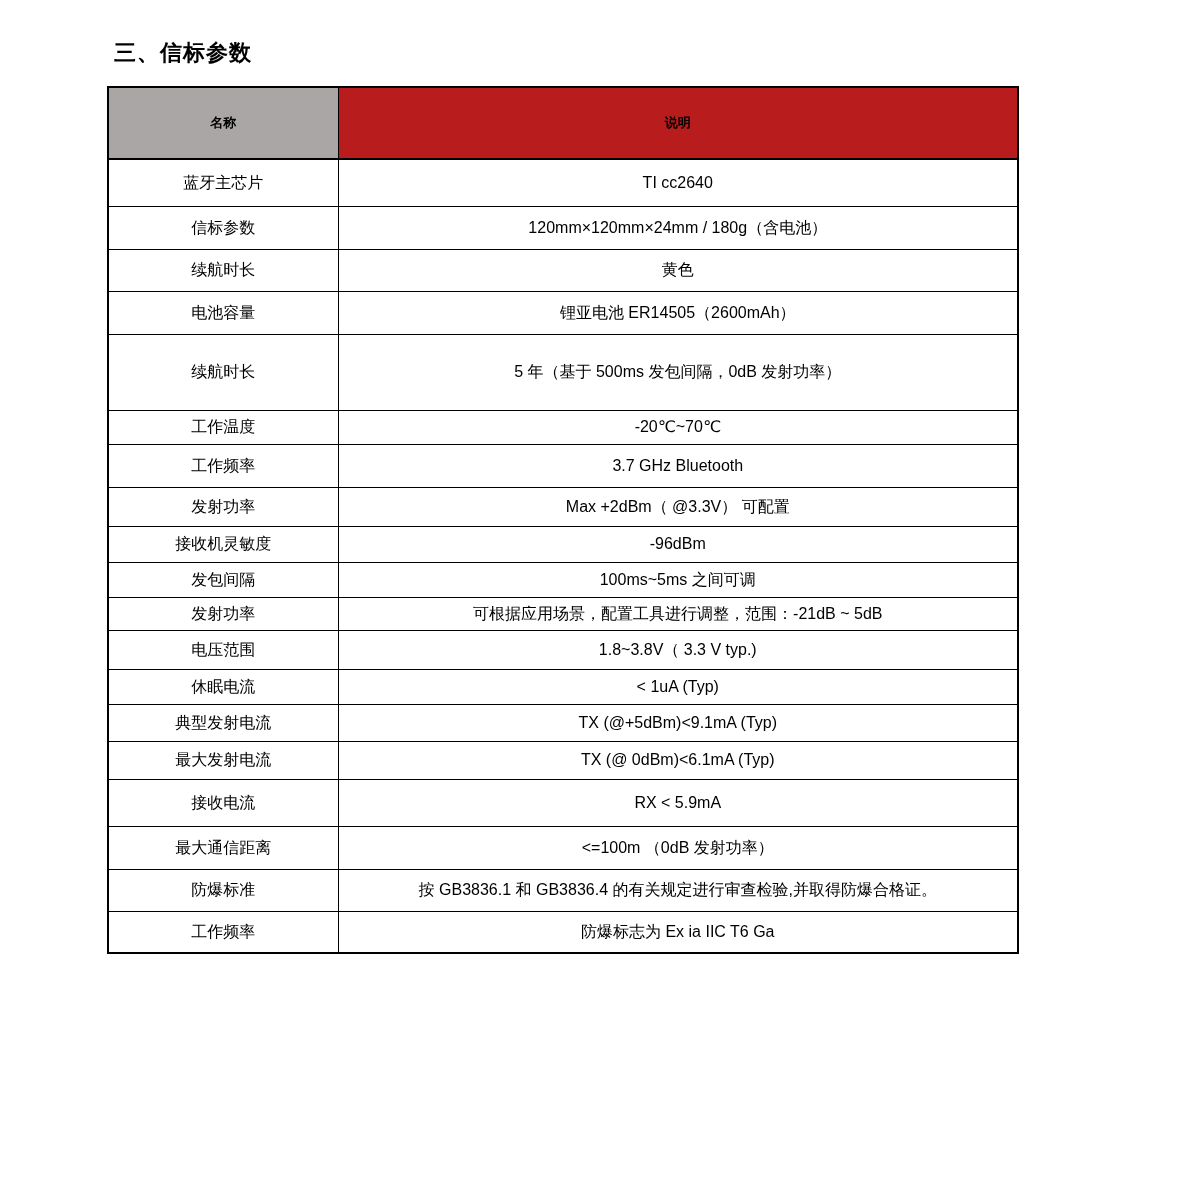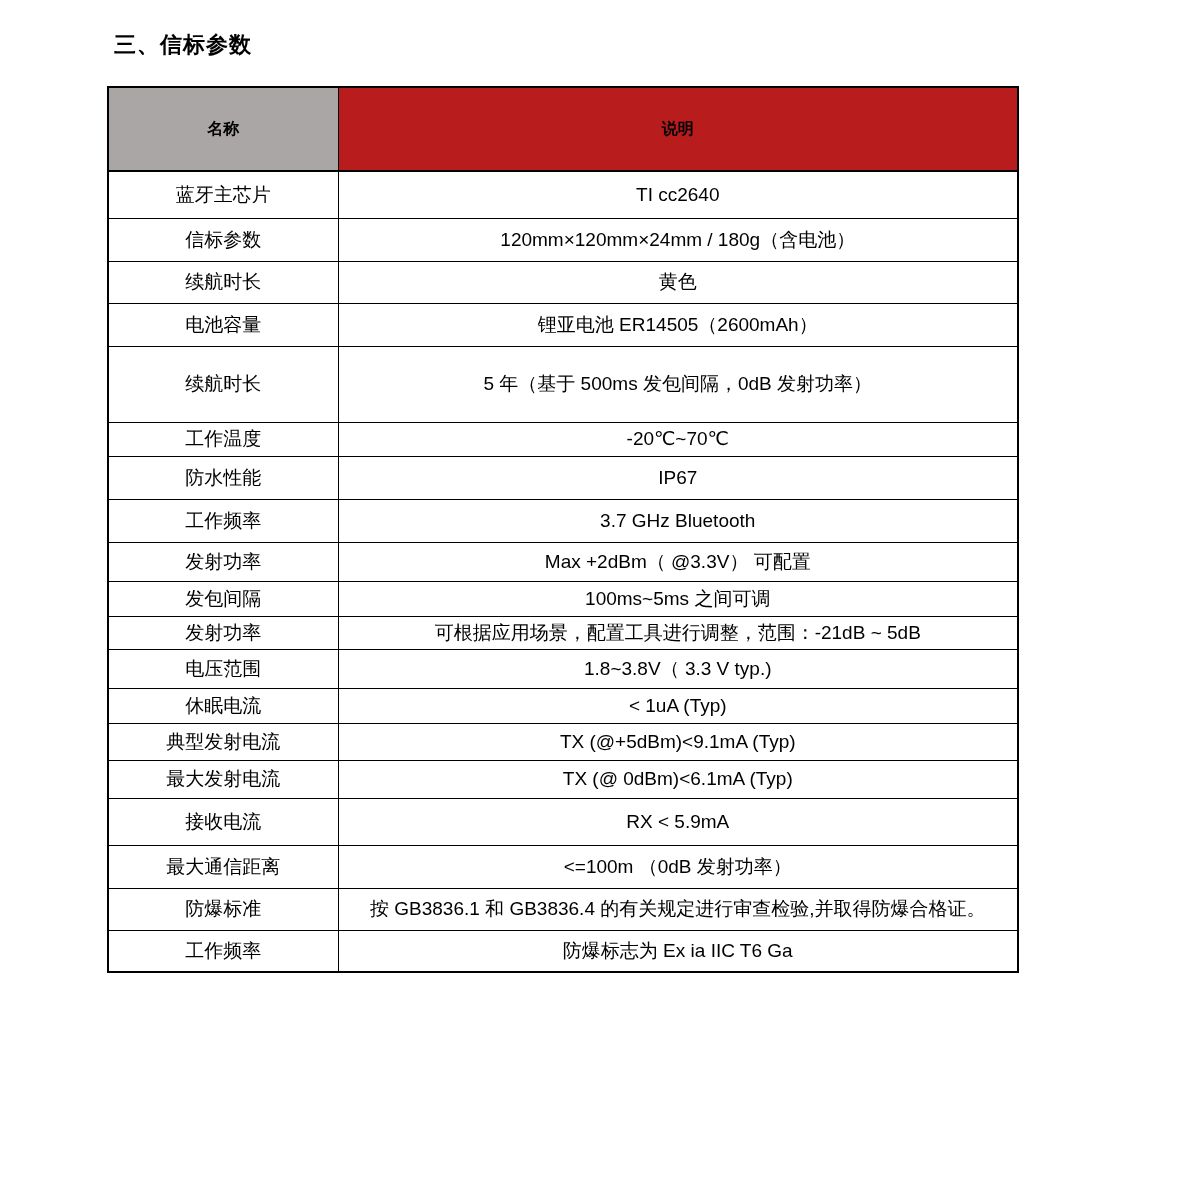--- a/index.html
+++ b/index.html
@@ -6,21 +6,21 @@
   html, body {
     width: 1200px; height: 1184px;
     background: #ffffff;
     font-family: "Liberation Sans", "DejaVu Sans", sans-serif;
     color: #000000;
   }
   .page { position: relative; width: 1200px; height: 1184px; overflow: hidden; }
 
   .doc-title {
     position: absolute;
-    left: 114px; top: 30px;
+    left: 114px; top: 38px;
     font-size: 22px;
     font-weight: bold;
     letter-spacing: 1px;
     color: #000;
   }
 
   table.spec-table {
     position: absolute;
     left: 107px; top: 86px;
     width: 910px;
@@ -28,30 +28,30 @@
     table-layout: fixed;
   }
   table.spec-table col.c-name  { width: 230px; }
   table.spec-table col.c-value { width: 680px; }
 
   table.spec-table td, table.spec-table th {
     border: 1px solid #000;
     text-align: center;
     vertical-align: middle;
     padding: 2px 8px;
-    font-size: 19px;
+    font-size: 16px;
     line-height: 1.35;
     overflow: hidden;
   }
   table.spec-table { border: 2px solid #000; }
   table.spec-table thead th {
     background: #aaa6a6;
     font-weight: bold;
-    font-size: 16px;
-    height: 84px;
+    font-size: 13px;
+    height: 72px;
     border-bottom: 2px solid #000;
   }
 </style>
 </head>
 <body>
 
 <div class="page">
 
   <div class="doc-title">三、信标参数</div>
 
@@ -85,30 +85,30 @@
       </tr>
       <tr style="height:76px">
         <td>续航时长</td>
         <td>5 年（基于 500ms 发包间隔，0dB 发射功率）</td>
       </tr>
       <tr style="height:34px">
         <td>工作温度</td>
         <td>-20℃~70℃</td>
       </tr>
       <tr style="height:43px">
-        <td>防水性能</td>
-        <td>IP67</td>
-      </tr>
-      <tr style="height:43px">
         <td>工作频率</td>
         <td>3.7 GHz Bluetooth</td>
       </tr>
       <tr style="height:39px">
         <td>发射功率</td>
         <td>Max +2dBm（ @3.3V） 可配置</td>
+      </tr>
+      <tr style="height:36px">
+        <td>接收机灵敏度</td>
+        <td>-96dBm</td>
       </tr>
       <tr style="height:35px">
         <td>发包间隔</td>
         <td>100ms~5ms 之间可调</td>
       </tr>
       <tr style="height:33px">
         <td>发射功率</td>
         <td>可根据应用场景，配置工具进行调整，范围：-21dB ~ 5dB</td>
       </tr>
       <tr style="height:39px">

